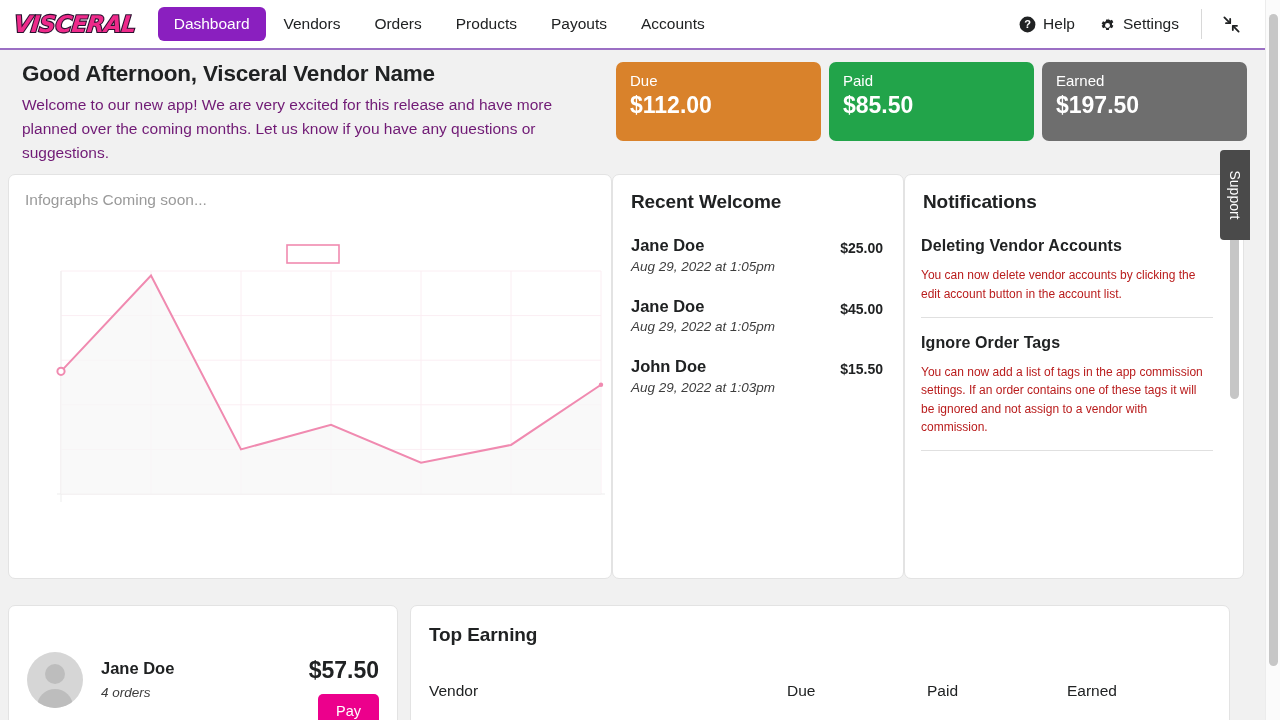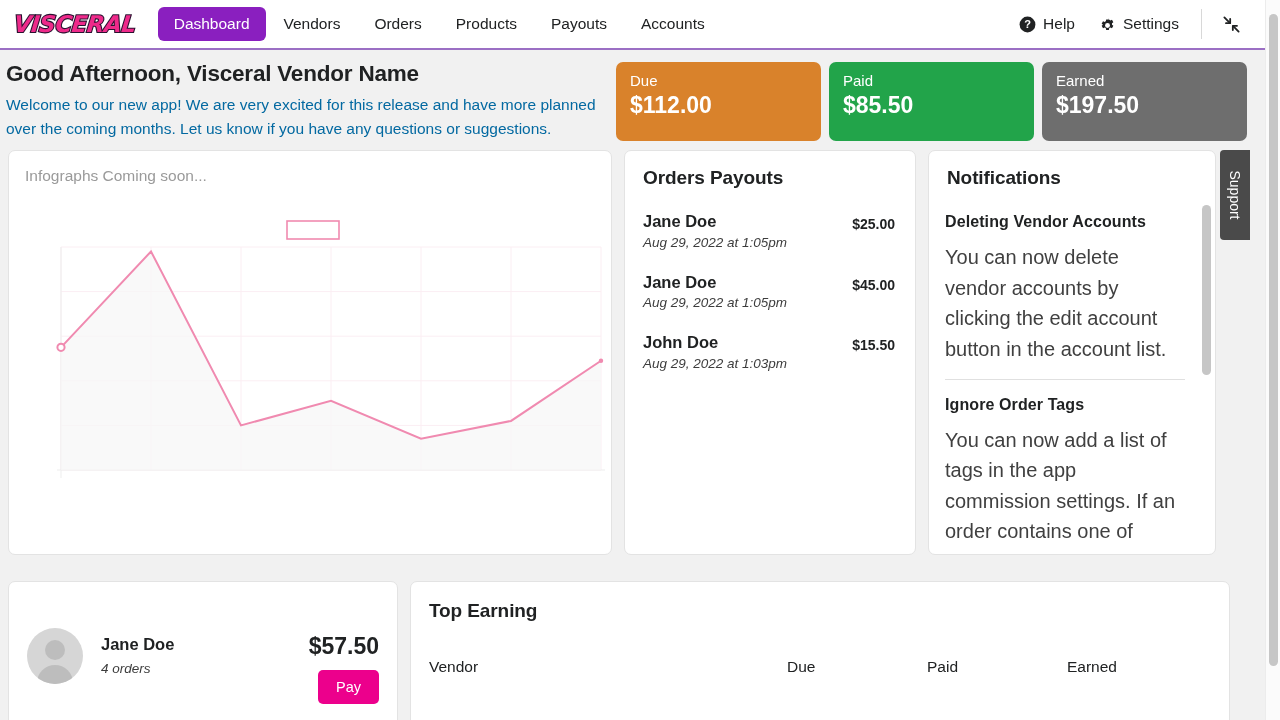--- a/index.html
+++ b/index.html
@@ -48,34 +48,34 @@
   .nav-right { margin-left: auto; display: flex; align-items: center; gap: 0; }
   .nav-right .util {
     display: flex; align-items: center; gap: 7px; padding: 8px 12px;
     font-size: 15.5px; color: #202223; cursor: pointer; white-space: nowrap;
   }
   .nav-divider { width: 1px; height: 30px; background: #d8d8d8; margin: 0 10px; }
   .icon-svg { display: block; }
   .collapse-btn { padding: 8px 10px; cursor: pointer; display:flex; align-items:center; }
 
   
-  #hero { display: flex; padding: 10px 18px 0 4px; gap: 10px; align-items: flex-start; }
+  #hero { display: flex; padding: 10px 18px 0 20px; gap: 10px; align-items: flex-start; }
   #greeting { width: 612px; padding-left: 2px; }
   #greeting h1 { font-size: 22.5px; font-weight: bold; letter-spacing: -0.2px; line-height: 1.25; }
-  #greeting p { font-size: 15.5px; line-height: 1.55; margin-top: 5px; color: #0369a1; }
+  #greeting p { font-size: 15.5px; line-height: 1.55; margin-top: 5px; color: #701a75; }
   #stats { display: flex; gap: 8px; margin-left: 8px; padding-top: 2px; }
   .stat-card {
     width: 205px; height: 79px; border-radius: 7px; color: #ffffff;
     padding: 10px 14px 0 14px; display: flex; flex-direction: column; justify-content: flex-start;
   }
   .stat-card .label { font-size: 15px; line-height: 1.2; font-weight: 400; }
   .stat-card .value { font-size: 23px; font-weight: bold; line-height: 1.25; margin-top: 1px; }
 
   
-  #content-row { display: flex; gap: 12px; padding: 9px 18px 0 8px; align-items: flex-end; }
+  #content-row { display: flex; gap: 0; padding: 9px 18px 0 8px; align-items: flex-end; }
   .card { background: #ffffff; border: 1px solid #e3e3e3; border-radius: 7px; }
 
   
   #chart-card { width: 604px; height: 405px; position: relative; overflow: hidden; }
   #chart-head { display: flex; align-items: flex-start; justify-content: space-between; padding: 16px 18px 0 16px; }
   #chart-title { font-size: 15.5px; color: #9a9a9a; }
   #range-select {
     background: #f4f4f4; border-radius: 5px; padding: 9px 13px; display: flex; align-items: center;
     gap: 20px; cursor: pointer; min-width: 150px; justify-content: space-between;
   }
@@ -89,27 +89,27 @@
   
   #payouts-card { width: 292px; height: 405px; padding: 16px 20px 0 18px; }
   .panel-title { font-size: 19px; font-weight: bold; letter-spacing: -0.1px; }
   .payout-row { display: flex; justify-content: space-between; align-items: flex-start; margin-top: 22px; }
   .payout-row:first-of-type { margin-top: 28px; }
   .payout-name { font-size: 16.5px; font-weight: bold; line-height: 1.25; }
   .payout-date { font-size: 13.5px; font-style: italic; color: #3d3d3d; margin-top: 3px; }
   .payout-amount { font-size: 14px; font-weight: bold; white-space: nowrap; padding-top: 5px; }
 
   
-  #notif-card { width: 288px; height: 405px; padding: 16px 16px 0 0; overflow: hidden; position: relative; }
+  #notif-card { width: 340px; height: 405px; padding: 16px 16px 0 0; overflow: hidden; position: relative; }
   #notif-card .panel-title { padding: 0 18px; }
   #notif-scroll { margin-top: 24px; padding: 0 14px 0 16px; height: 340px; position: relative; }
   .notif-item { padding-bottom: 14px; border-bottom: 1px solid #e0e0e0; margin-bottom: 16px; }
   .notif-item:last-child { border-bottom: 1px solid #e0e0e0; }
   .notif-title { font-size: 16px; font-weight: bold; letter-spacing: 0.1px; }
-  .notif-body { font-size: 20px; line-height: 1.53; margin-top: 11px; color: #404040; }
+  .notif-body { font-size: 12px; line-height: 1.53; margin-top: 11px; color: #b91c1c; }
   #notif-thumb { position: absolute; right: 4px; top: 54px; width: 9px; height: 170px; background: #c6c6c6; border-radius: 5px; }
 
   
   #support-tab {
     position: absolute; right: 15px; top: 150px; width: 30px; height: 90px;
     background: #4a4a4a; color: #ffffff; border-radius: 4px 0 0 4px;
     display: flex; align-items: center; justify-content: center; cursor: pointer; z-index: 20;
   }
   #support-tab span { transform: rotate(90deg); font-size: 14px; white-space: nowrap; }
 
@@ -232,21 +232,21 @@
           <line x1="48" y1="267" x2="596" y2="267" stroke="#ededed" stroke-width="1"></line>
           <path d="M 52 144.35 L 142 48.46000000000001 L 232 222.4 L 322 197.87 L 412 235.78 L 502 217.94 L 592 157.73000000000002 L 592 267 L 52 267 Z" fill="#f7f7f7" opacity="0.75" stroke="none"></path>
           <path d="M 52 144.35 L 142 48.46000000000001 L 232 222.4 L 322 197.87 L 412 235.78 L 502 217.94 L 592 157.73000000000002" fill="none" stroke="#f08ab0" stroke-width="2"></path>
           <circle cx="52" cy="144.35" r="3.6" fill="#ffffff" stroke="#f08ab0" stroke-width="2"></circle>
           <circle cx="592" cy="157.73000000000002" r="2.2" fill="#f08ab0"></circle>
           <rect x="278" y="18" width="52" height="18" fill="none" stroke="#f08ab0" stroke-width="1.6"></rect>
         </svg>
     </div>
 
     <div class="card" id="payouts-card">
-      <div class="panel-title">Orders Payouts</div>
+      <div class="panel-title">Recent Welcome</div>
 
       <div class="payout-row">
         <div>
           <div class="payout-name">Jane Doe</div>
           <div class="payout-date">Aug 29, 2022 at 1:05pm</div>
         </div>
         <div class="payout-amount">$25.00</div>
       </div>
 
       <div class="payout-row">

